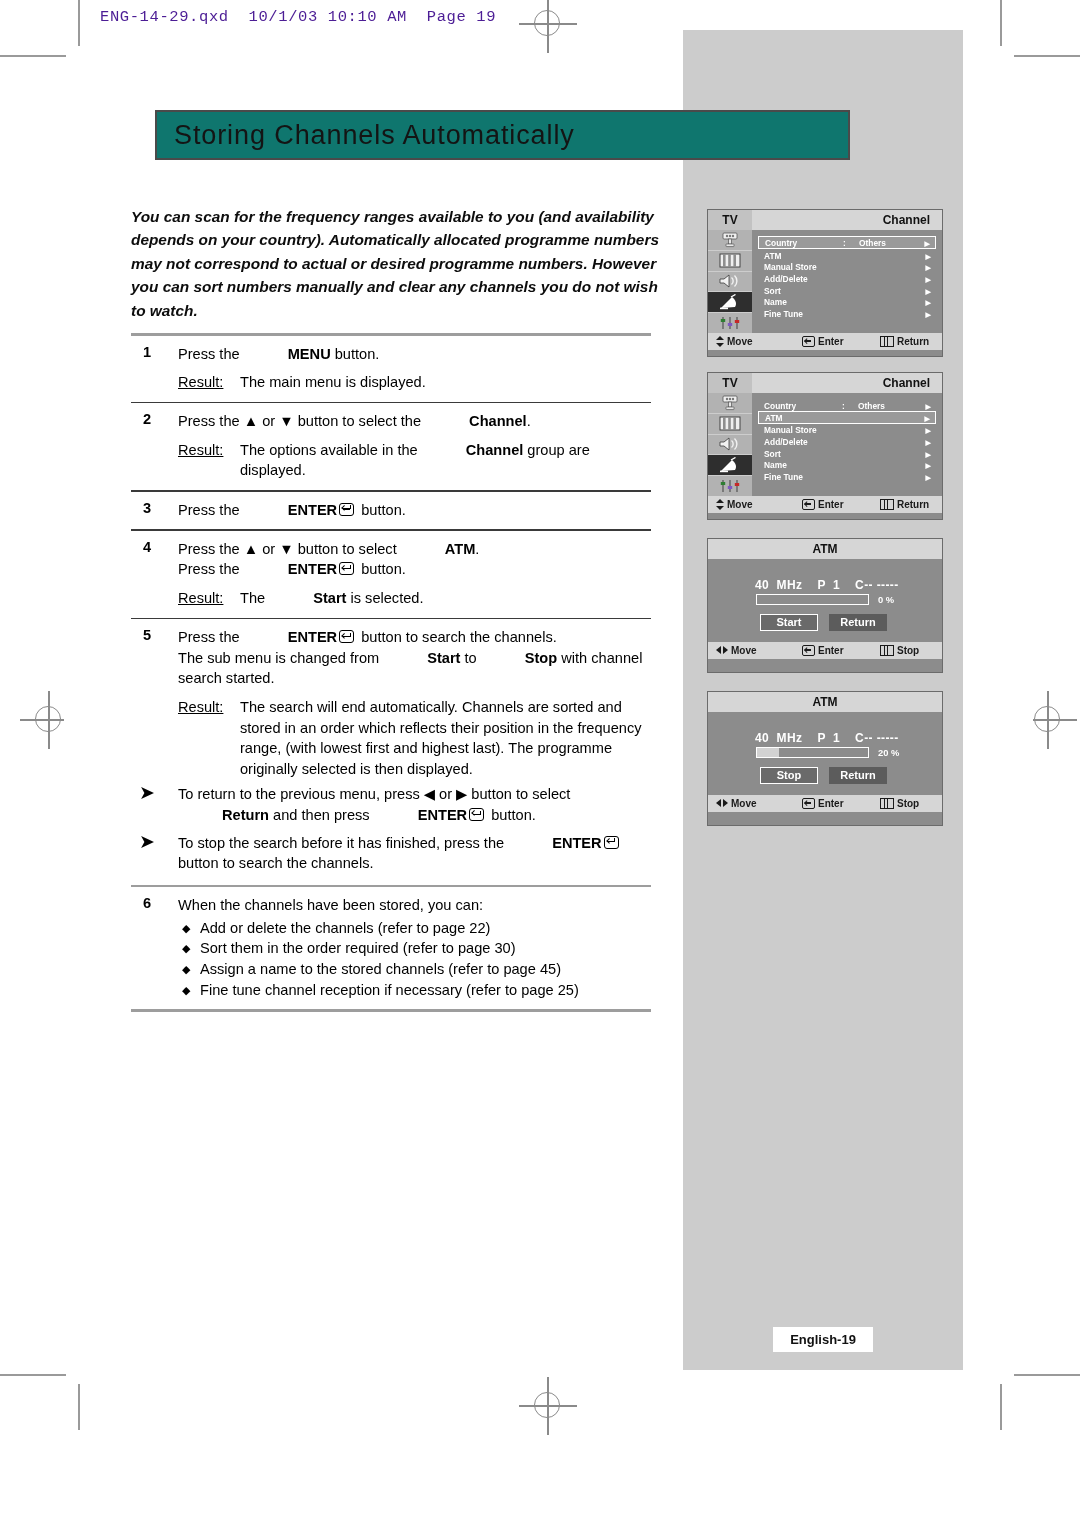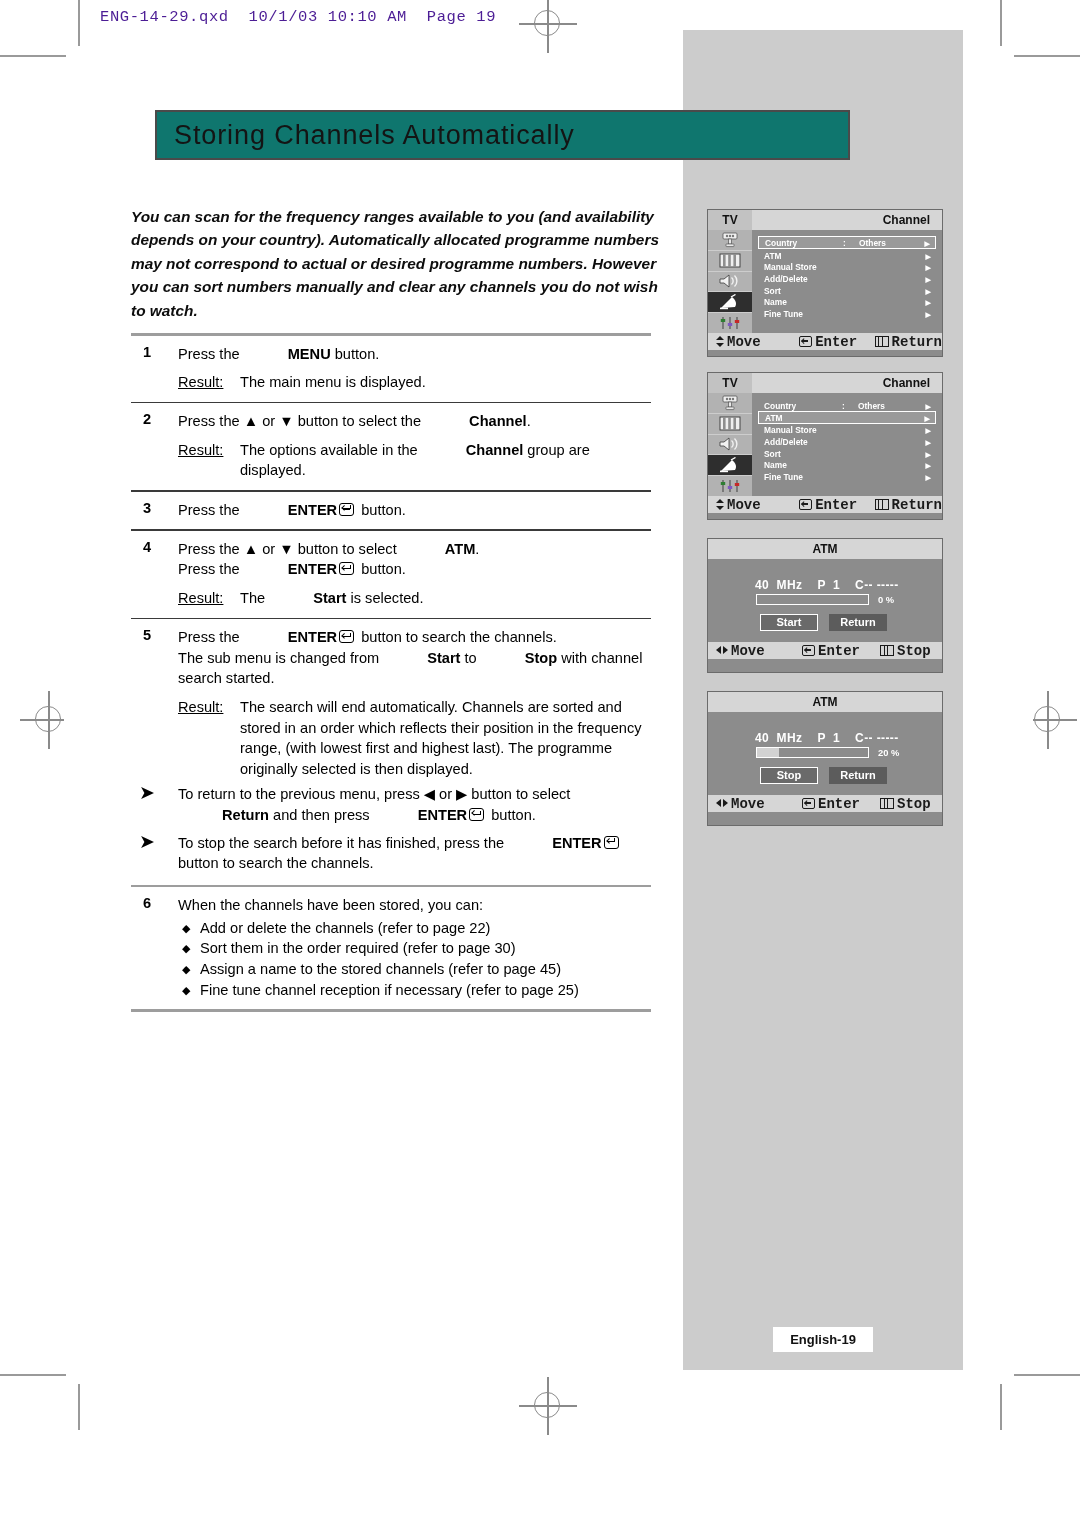--- a/index.html
+++ b/index.html
@@ -290,24 +290,23 @@
   .mrow .marrow {
     position: absolute; right: 5px;
     font-size: 7px;
   }
 
   .osd-foot {
     height: 17px;
     background: #d6d6d6;
     display: flex;
     align-items: center;
-    font-size: 14px;
+    font-size: 10px;
     font-weight: bold;
     color: #1a1a1a;
-    font-family: Liberation Mono, monospace;
   }
   .osd-foot .fitem {
     display: flex;
     align-items: center;
     gap: 3px;
   }
   .osd-foot .f1 { margin-left: 8px; width: 86px; }
   .osd-foot .f2 { width: 78px; }
   .osd-foot .f3 { }
 

